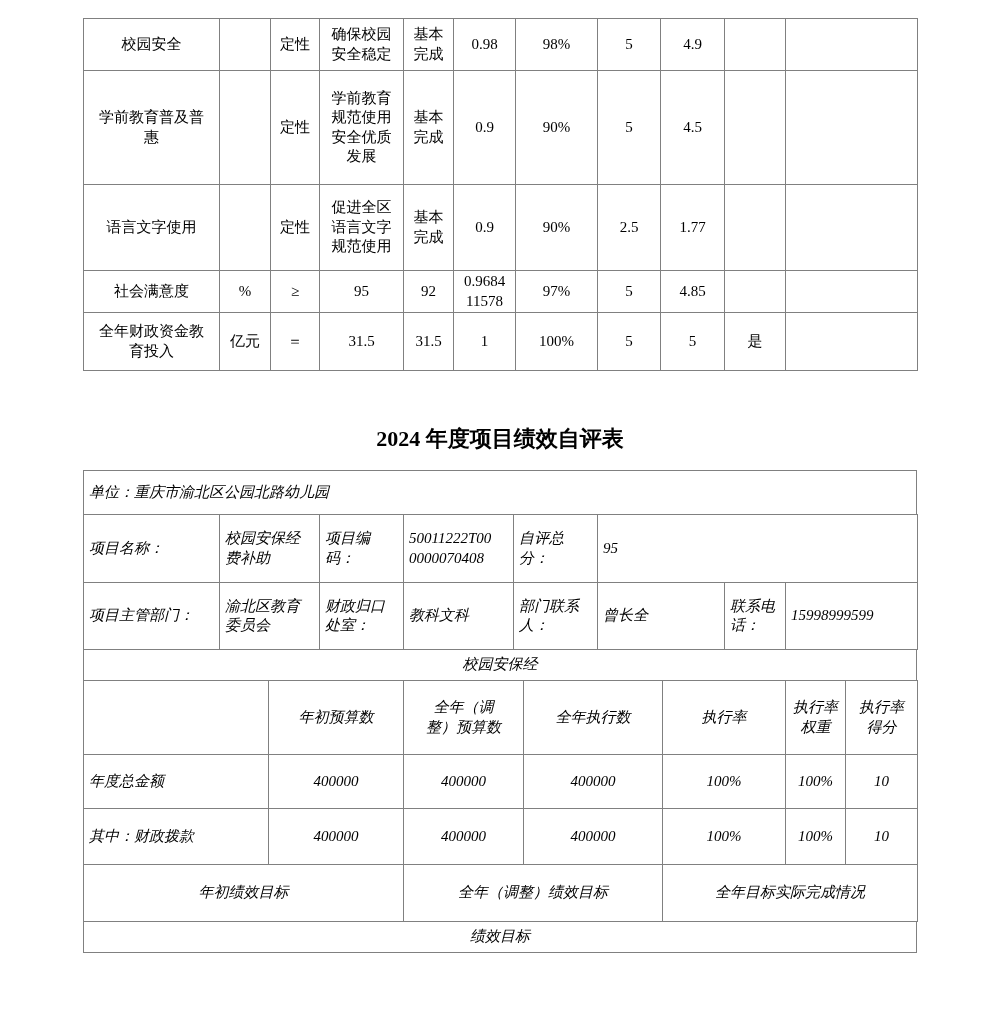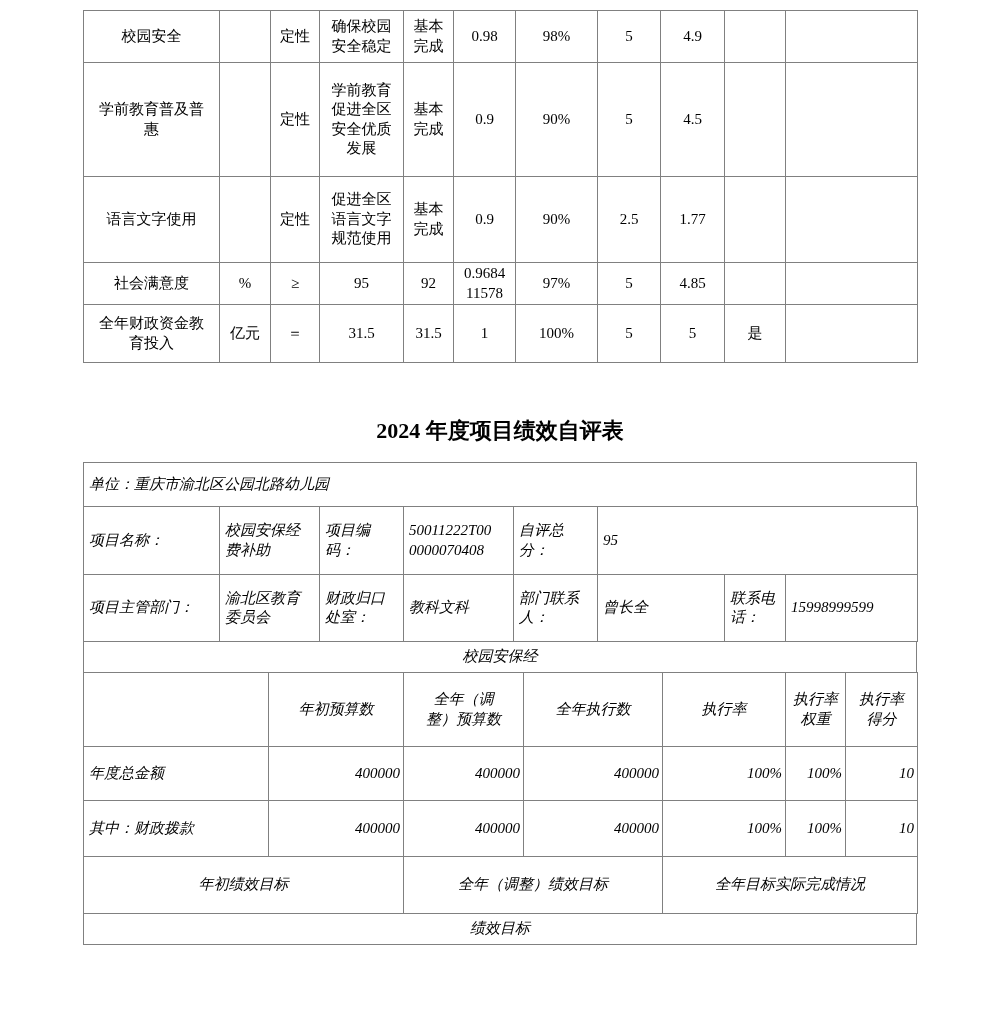--- a/index.html
+++ b/index.html
@@ -2,32 +2,32 @@
 <html><head>
 <meta charset="utf-8">
 <style>
   * { box-sizing: border-box; }
   html, body { margin: 0; padding: 0; }
   body {
     width: 1000px; height: 1015px;
     background: #ffffff; color: #000000;
     font-family: "Liberation Serif", "DejaVu Serif", serif;
   }
-  .sheet { width: 834px; margin: 0 auto; padding-top: 10px; }
+  .sheet { width: 834px; margin: 8px auto; padding-top: 10px; }
   table { border-collapse: collapse; table-layout: fixed; width: 834px; }
   .sec { margin-top: -1px; font-style: italic; }
   td {
     border: 1px solid #808080;
     font-size: 15px; line-height: 1.3;
     padding: 1px 3px;
     vertical-align: middle; text-align: center;
     white-space: pre-line; word-break: break-all; overflow: hidden;
   }
   td.al { text-align: left; padding-left: 5px; }
-  td.ar { text-align: right; }
+  td.ar { text-align: center; }
   .doc-title {
     text-align: center; font-weight: bold; font-size: 22px;
     margin: 50px 0 14px 0; line-height: 36px;
   }
 </style>
 </head>
 <body>
 
 <div class="sheet">
 
@@ -60,21 +60,21 @@
       <td>4.9</td>
       <td></td>
       <td></td>
     </tr>
     <tr style="height:114px">
       <td>学前教育普及普
 惠</td>
       <td></td>
       <td>定性</td>
       <td>学前教育
-促进全区
+规范使用
 安全优质
 发展</td>
       <td>基本
 完成</td>
       <td>0.9</td>
       <td>90%</td>
       <td>5</td>
       <td>4.5</td>
       <td></td>
       <td></td>

